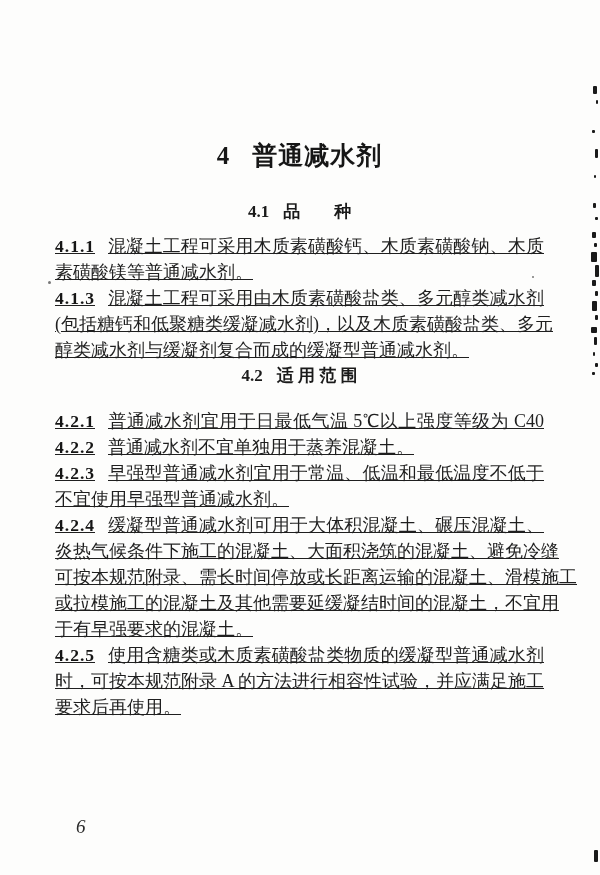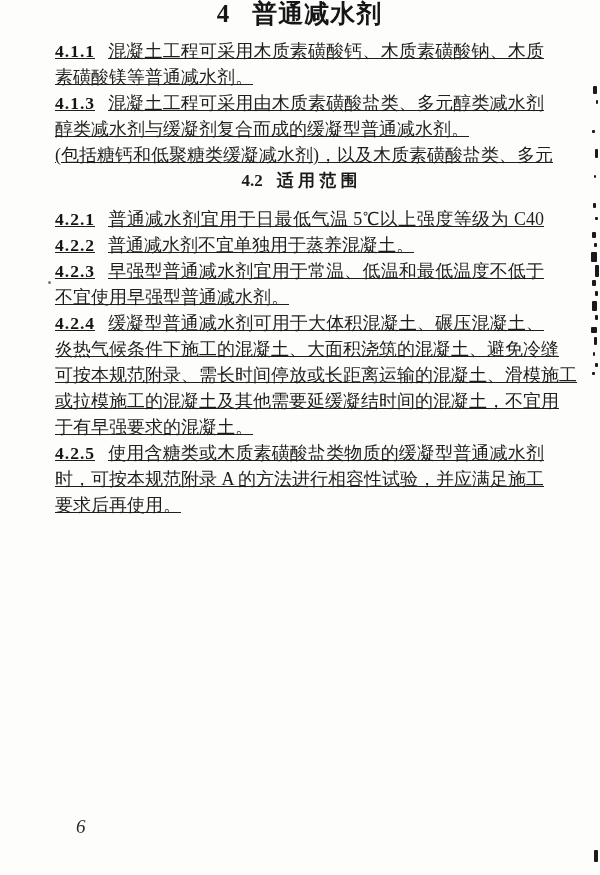--- a/index.html
+++ b/index.html
@@ -14,20 +14,21 @@
     background: #fdfdfc;
     overflow: hidden;
     font-family: "Liberation Serif", serif;
     color: #1d1d1d;
   }
   .content {
     position: absolute;
     left: 55px;
     top: 0;
     width: 489px;
+    padding-top: 142px;
   }
   .doc-title {
     text-align: center;
     font-size: 25px;
     font-weight: bold;
     line-height: 28px;
     height: 28px;
     color: #161616;
     letter-spacing: 1px;
     white-space: nowrap;
@@ -49,21 +50,21 @@
   }
   #heading-41 {
     margin-top: 31px;
   }
   #section-1-body {
     margin-top: 10px;
   }
   #heading-42 {
     line-height: 26px;
     height: 26px;
-    margin-bottom: 12px;
+    margin-bottom: 19px;
   }
   .para {
     margin: 0;
   }
   .line {
     font-size: 18px;
     line-height: 26px;
     height: 26px;
     text-align: justify;
     text-align-last: justify;
@@ -106,30 +107,33 @@
 <body>
 
 <div class="page">
 
   <div class="content">
 
     <div class="doc-title">
       <span class="title-num">4</span><span>普通减水剂</span>
     </div>
 
+    <div class="section-heading" id="heading-41">
+      <span class="h-num">4.1</span><span>品　　种</span>
+    </div>
 
     <div id="section-1-body">
         <div class="para">
           <div class="line"><span class="pnum">4.1.1</span>混凝土工程可采用木质素磺酸钙、木质素磺酸钠、木质</div>
           <div class="line last">素磺酸镁等普通减水剂。</div>
         </div>
         <div class="para">
           <div class="line"><span class="pnum">4.1.3</span>混凝土工程可采用由木质素磺酸盐类、多元醇类减水剂</div>
+          <div class="line">(包括糖钙和低聚糖类缓凝减水剂)，以及木质素磺酸盐类、多元</div>
           <div class="line last">醇类减水剂与缓凝剂复合而成的缓凝型普通减水剂。</div>
-          <div class="line">(包括糖钙和低聚糖类缓凝减水剂)，以及木质素磺酸盐类、多元</div>
         </div>
       </div>
 
     <div class="section-heading" id="heading-42">
       <span class="h-num">4.2</span><span>适 用 范 围</span>
     </div>
 
     <div id="section-2-body">
         <div class="para">
           <div class="line"><span class="pnum">4.2.1</span>普通减水剂宜用于日最低气温 5℃以上强度等级为 C40</div>

